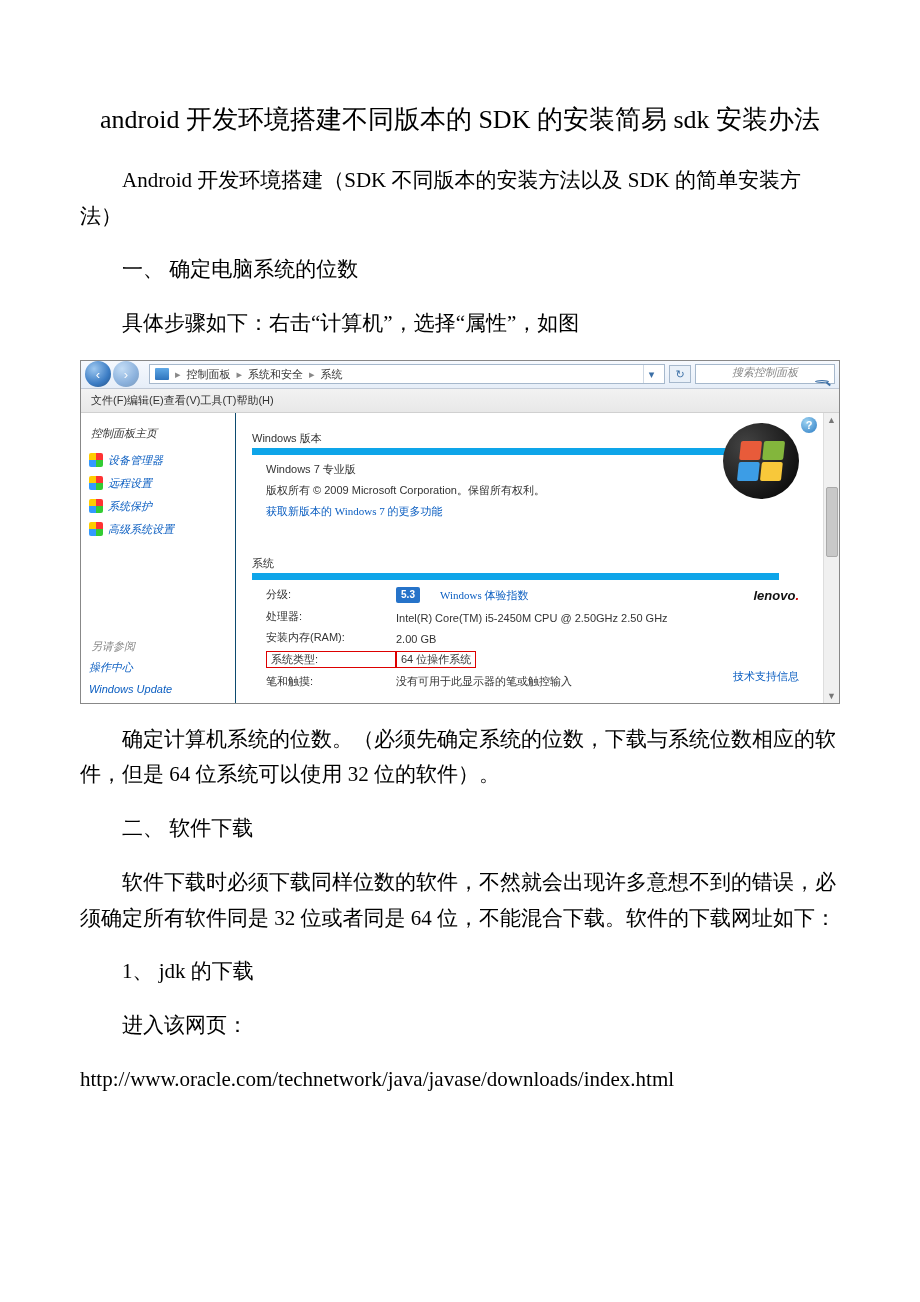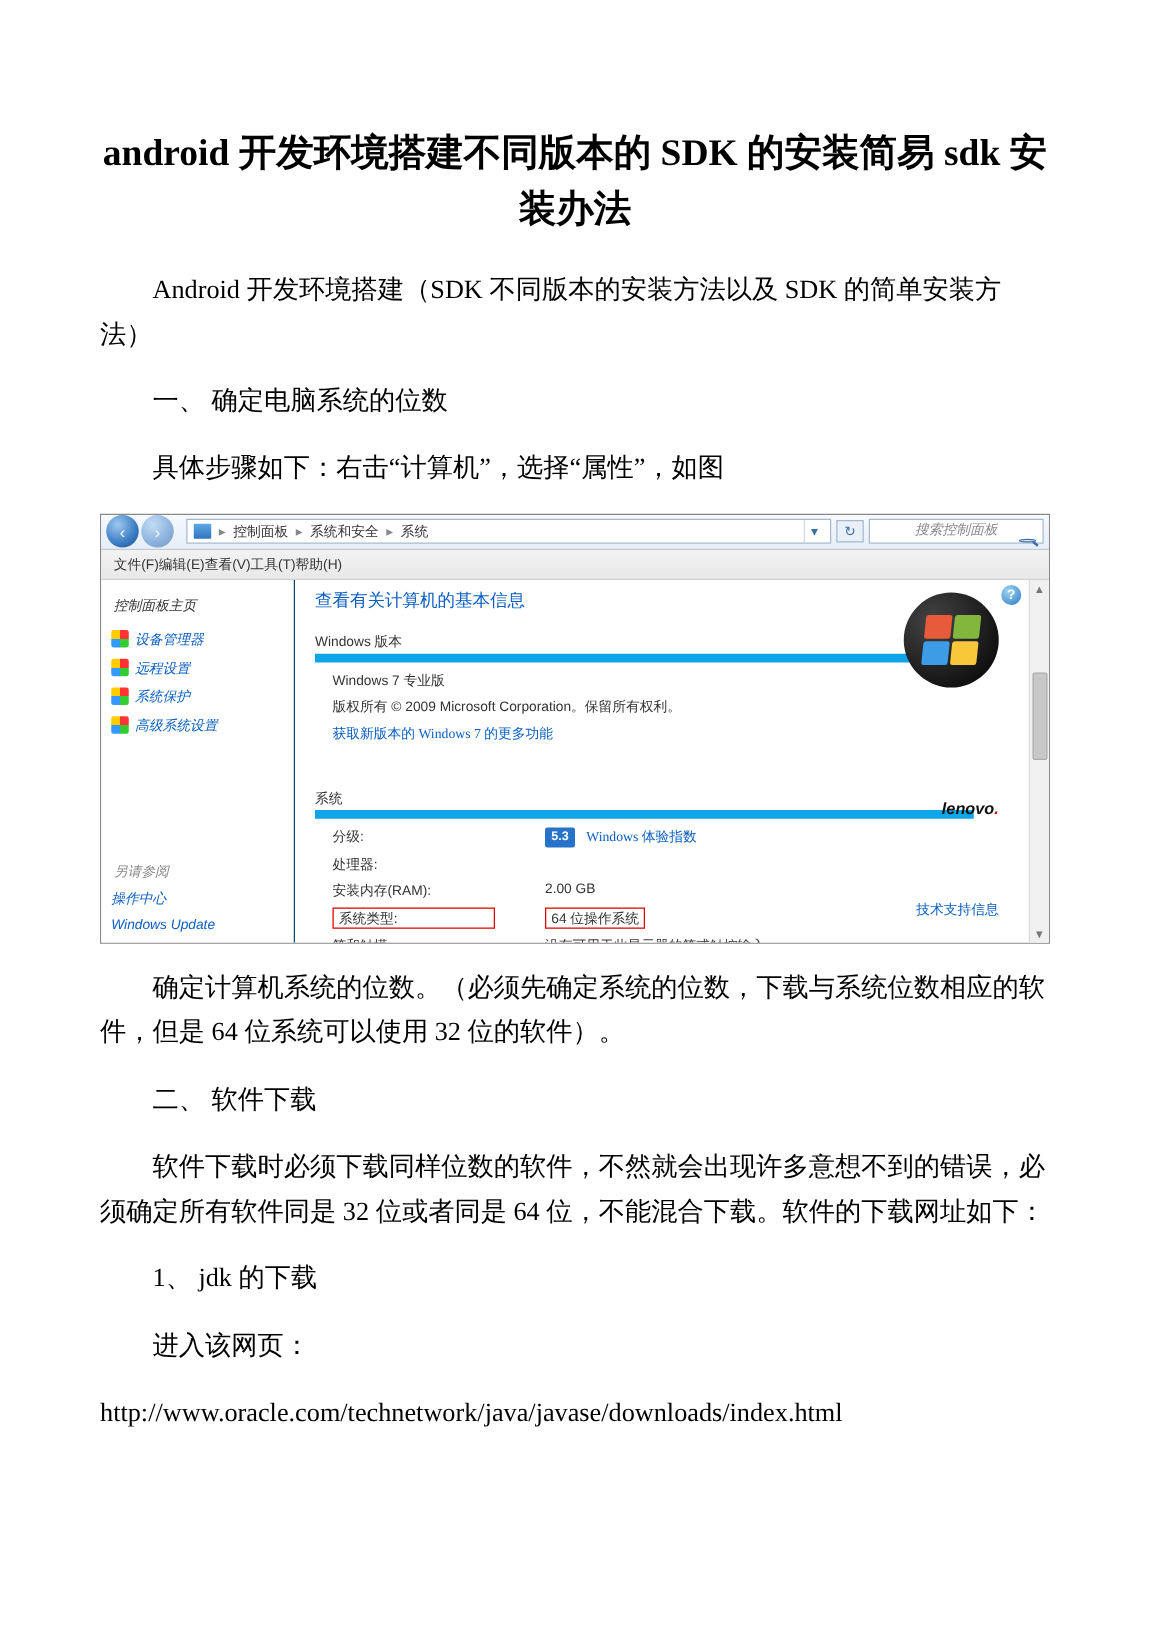--- a/index.html
+++ b/index.html
@@ -4,22 +4,22 @@
 <style>
   * { margin: 0; padding: 0; box-sizing: border-box; }
   body {
     background: #ffffff;
     font-family: "Times New Roman", "SimSun", serif;
     width: 920px;
     padding: 100px 80px 60px 80px;
     color: #000;
   }
   .title {
-    font-size: 30px;
-    font-weight: bold;
+    font-size: 26px;
+    font-weight: normal;
     text-align: center;
     line-height: 1.5;
     margin-bottom: 24px;
   }
   .para {
     font-size: 21px;
     line-height: 1.7;
     text-indent: 2em;
     margin-bottom: 18px;
     word-break: break-all;
@@ -195,21 +195,21 @@
     color:#333;
     padding: 10px 0 2px 0;
     margin-bottom:4px;
   }
   .kv-row {
     display:flex;
     padding:3px 0;
     font-size:11px;
   }
   .kv-row .k { width:130px; color:#333; }
-  .kv-row .v { flex:1; color:#333; display:flex;align-items:flex-start;gap:9px;margin-left:40px; }
+  .kv-row .v { flex:1; color:#333; display:flex;align-items:flex-end;gap:20px; }
   .blue-link { color:#0b5ec1;font-family:Liberation Serif, serif; }
   .red-box { border:1.5px solid #d00; padding:0 4px; }
   .wei-badge {
     display:inline-flex;align-items:center;justify-content:center;
     width:24px;height:16px;background:#2673c9;color:#fff;
     font-size:10px;border-radius:2px;font-weight:bold;
   }
   .win-logo {
     position:absolute; right:40px; top:10px;
     width:76px;height:76px;border-radius:50%;
@@ -304,21 +304,20 @@
             <span>操作中心</span>
           </div>
         <div class="side-link">
             <span>Windows Update</span>
           </div>
       </div>
     </div>
 
     <div class="main-panel">
 
-      <div class="main-heading">查看有关计算机的基本信息</div>
 
       <span class="section-label">Windows 版本</span>
       <div style="padding-left:14px;">
         <div class="kv-row">
             <span>Windows 7 专业版</span>
           </div>
         <div class="kv-row">
             <span>版权所有 © 2009 Microsoft Corporation。保留所有权利。</span>
           </div>
         <div class="kv-row">
@@ -339,20 +338,21 @@
       <div style="padding-left:14px;">
         <div class="kv-row">
           <span class="k">分级:</span>
           <span class="v">
             <span class="wei-badge">5.3</span>
             <span class="blue-link">Windows 体验指数</span>
           </span>
         </div>
         <div class="kv-row">
           <span class="k">处理器:</span>
+          <span class="v">Intel(R) Core(TM) i5-2450M CPU @ 2.50GHz  2.50 GHz</span>
         </div>
         <div class="kv-row">
           <span class="k">安装内存(RAM):</span>
           <span class="v">2.00 GB</span>
         </div>
         <div class="kv-row">
           <span class="k red-box">系统类型:</span>
           <span class="v">
               <span class="red-box">64 位操作系统</span>
             </span>

